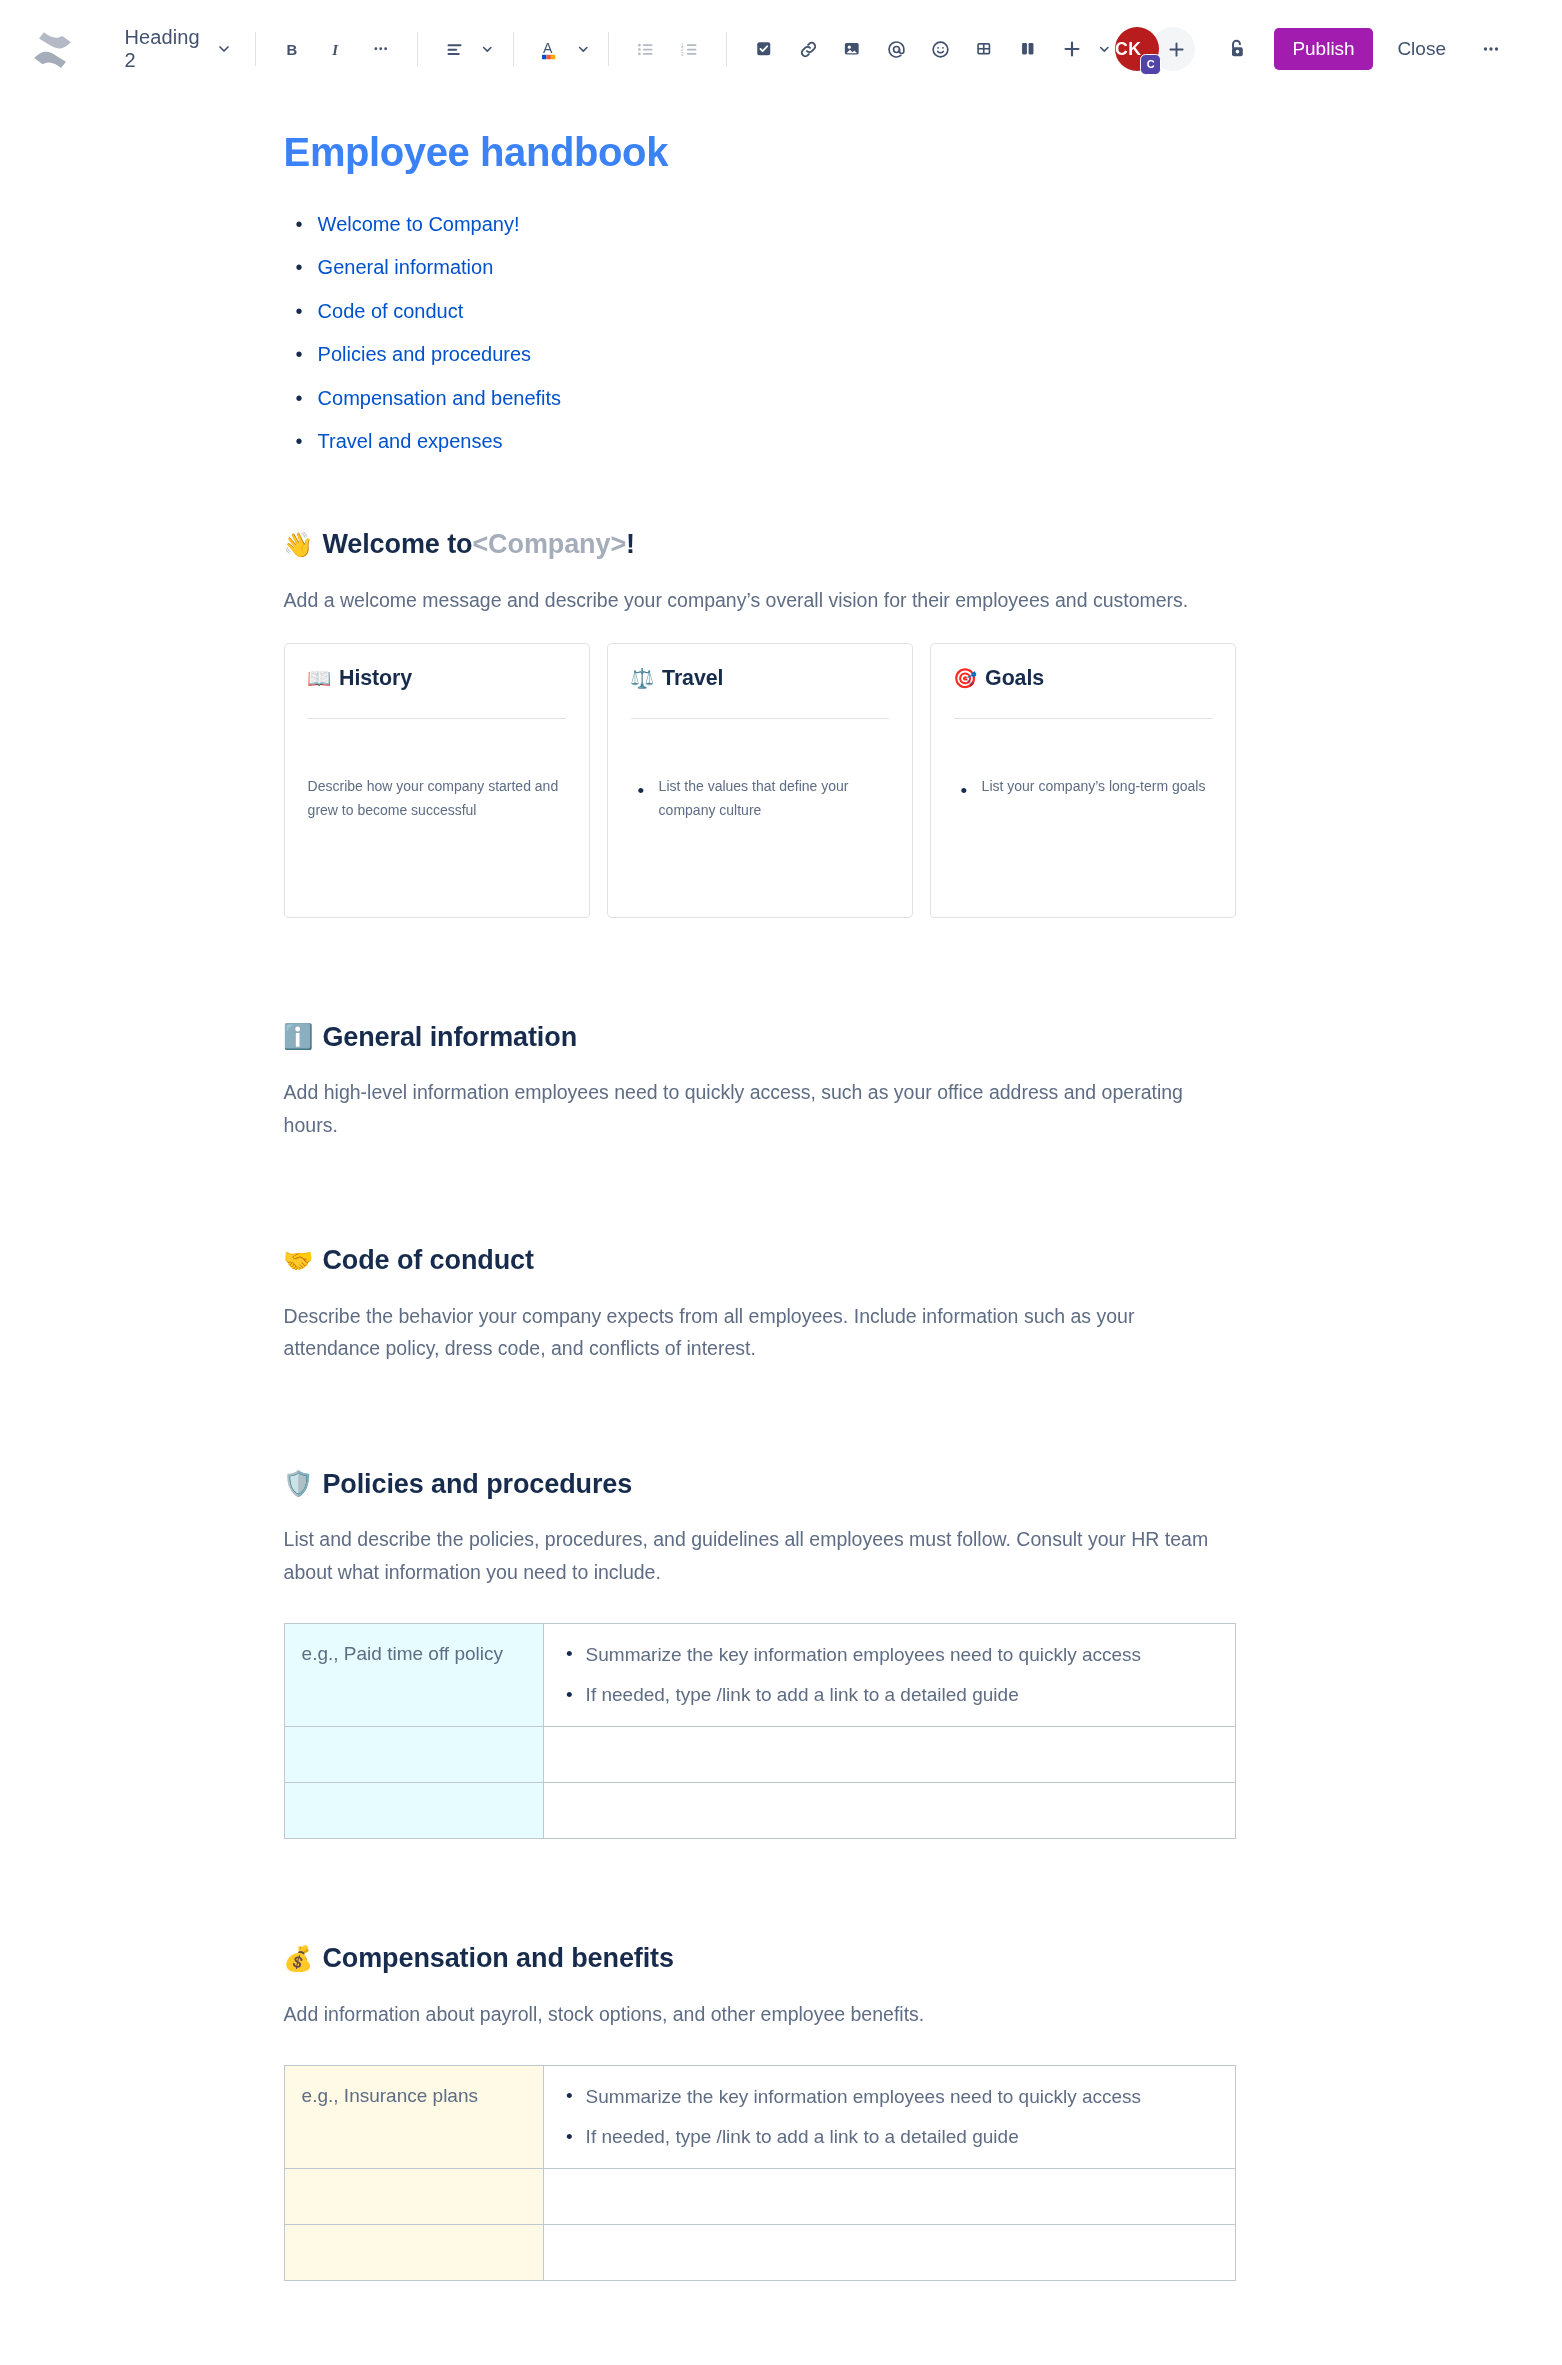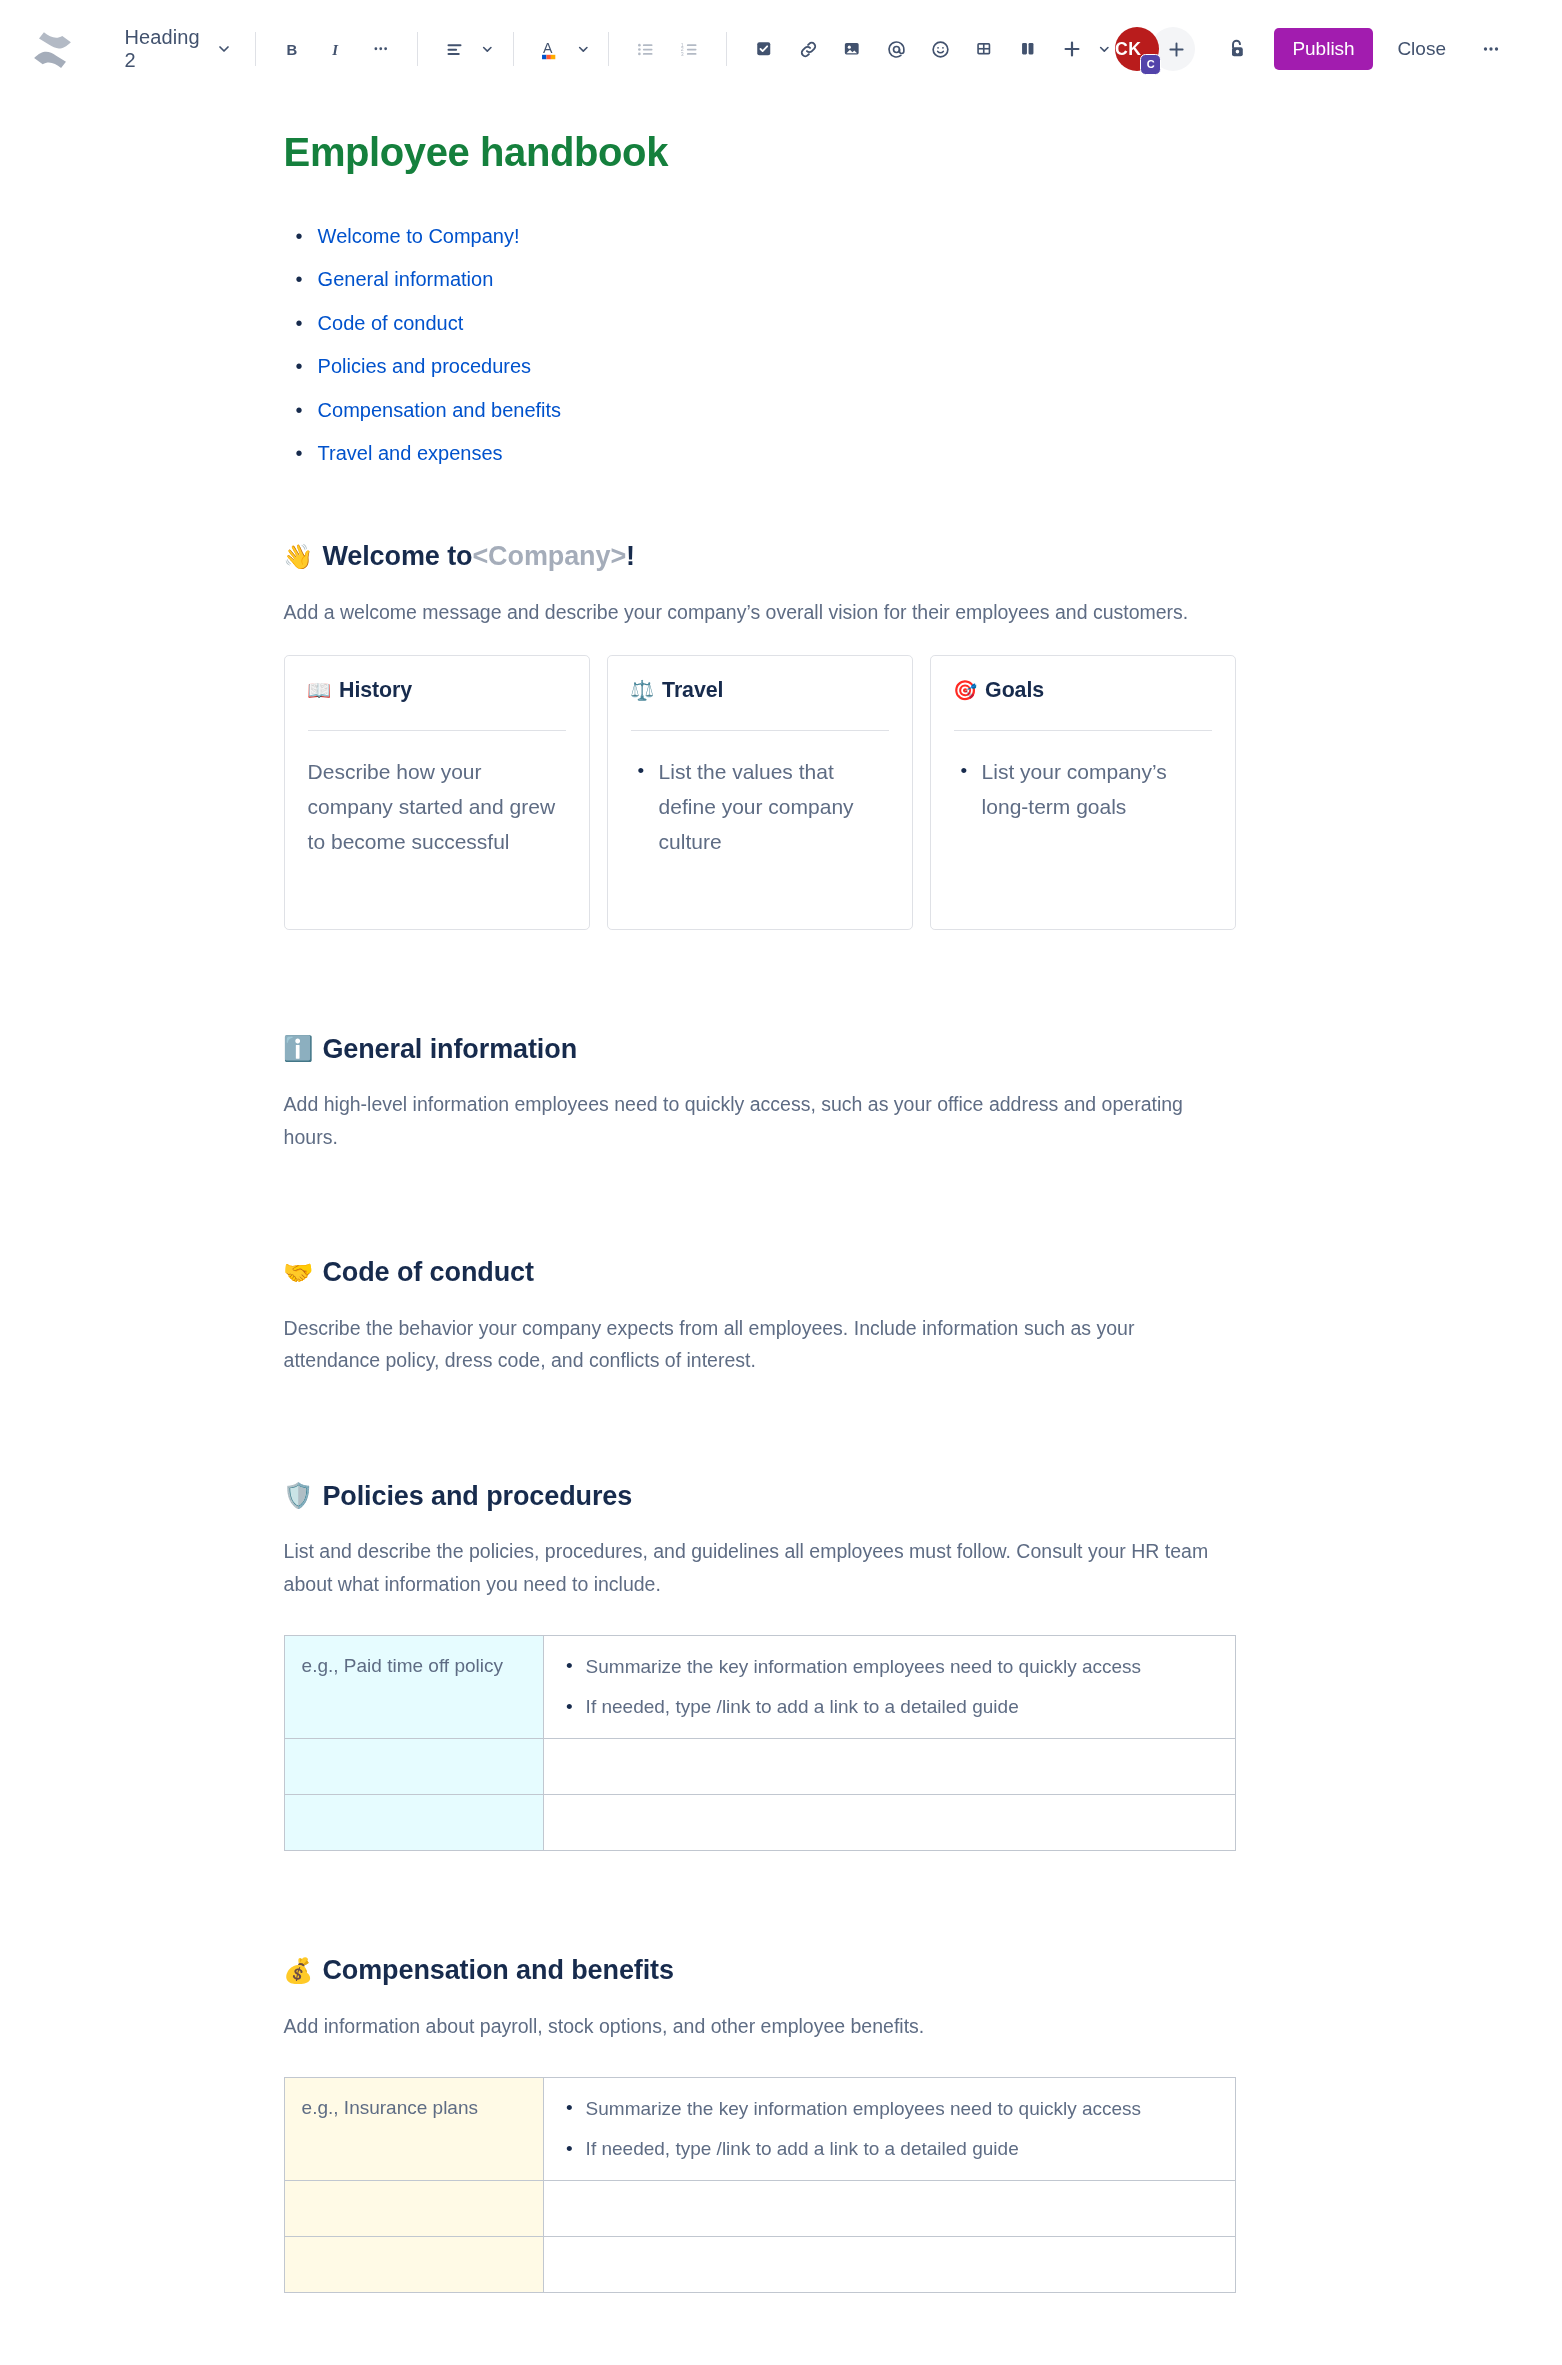--- a/index.html
+++ b/index.html
@@ -121,24 +121,24 @@
     width: 952px;
     margin: 0 auto;
     padding: 30.5px 0 0 0;
     position: relative;
     left: -21.4px;
   }
 
   .doc-title {
     font-size: 40px;
     font-weight: 600;
-    color: #15803d;
+    color: #3b82f6;
     letter-spacing: -0.4px;
     line-height: 1.15;
-    margin-bottom: 47px;
+    margin-bottom: 35px;
   }
 
   .toc { list-style: none; margin: 0 0 0 34px; }
   .toc li {
     position: relative;
     font-size: 20px;
     line-height: 1.45;
     margin-bottom: 14.6px;
     color: #0052CC;
   }
@@ -201,22 +201,22 @@
     align-items: center;
     letter-spacing: -0.1px;
   }
   .card-head .emoji { font-size: 19.5px; margin-right: 7.3px; display:inline-flex; }
   .card-rule {
     height: 1.8px;
     background: #DFE1E6;
     margin: 27px 0 0 0;
   }
   .card-body {
-    margin-top: 24px;
-    font-size: 21px;
+    margin-top: 56px;
+    font-size: 14px;
     line-height: 1.66;
     color: #5E6C84;
   }
   .card-body ul { list-style: none; margin-left: 28px; }
   .card-body li { position: relative; }
   .card-body li::before {
     content: "•";
     position: absolute; left: -21px; top: -0.6px;
     color: #172B4D; font-size: 19px;
   }

